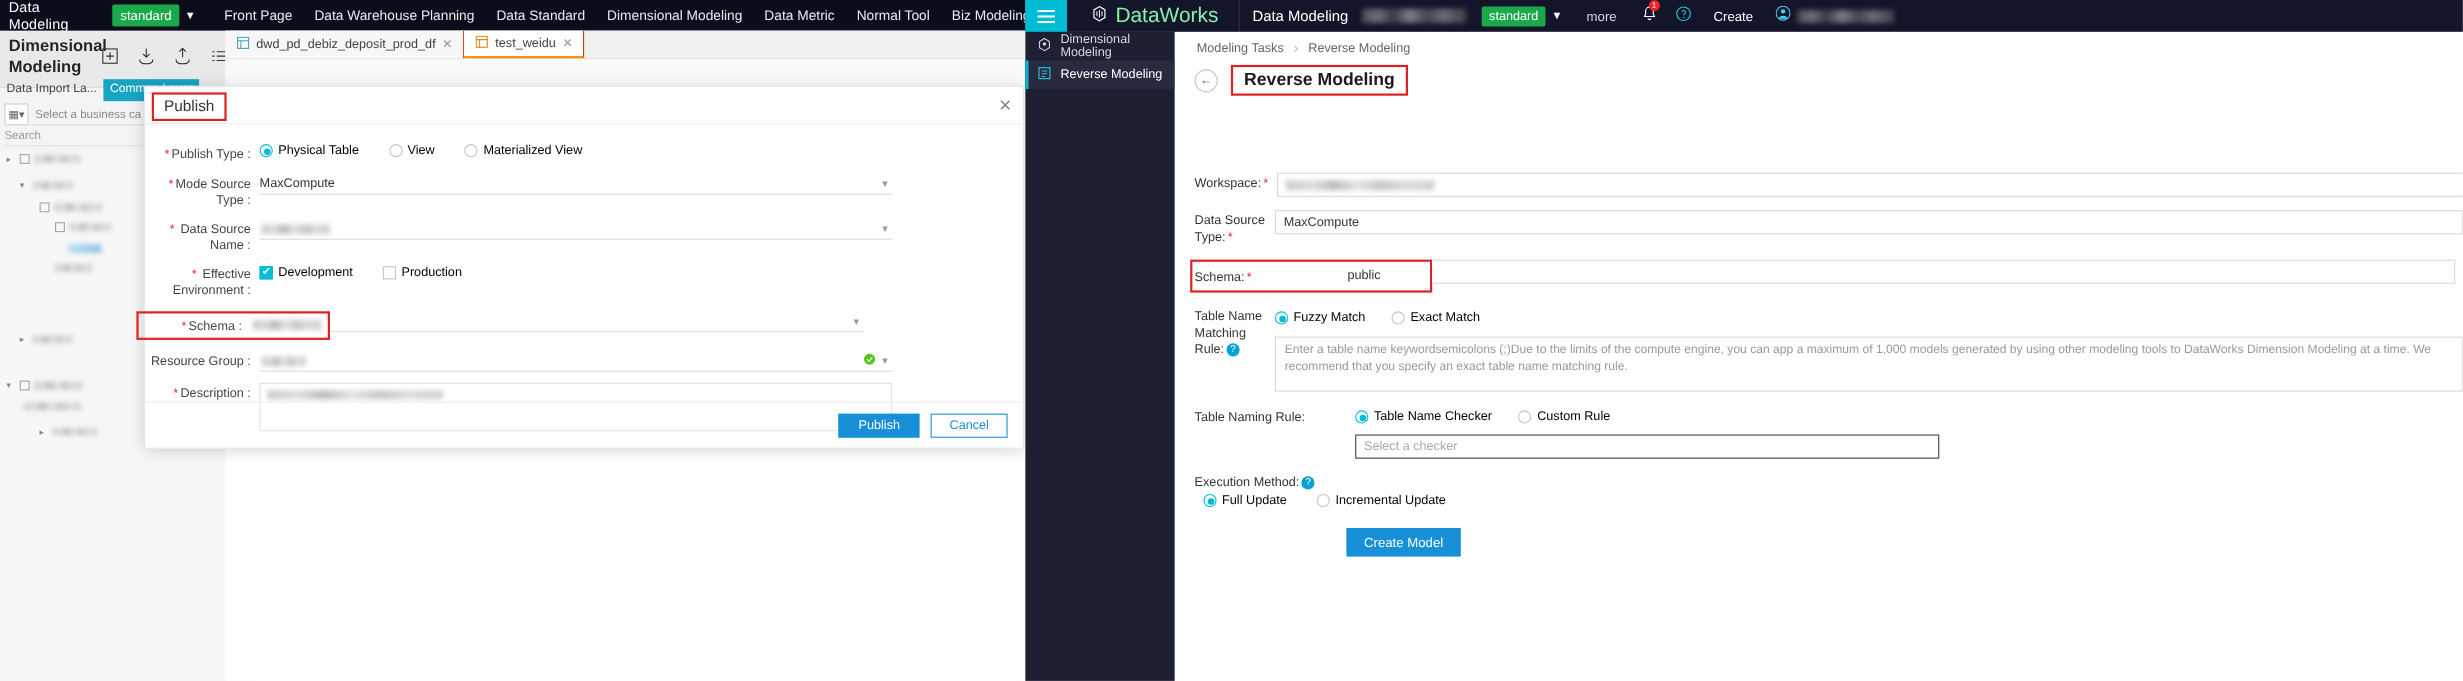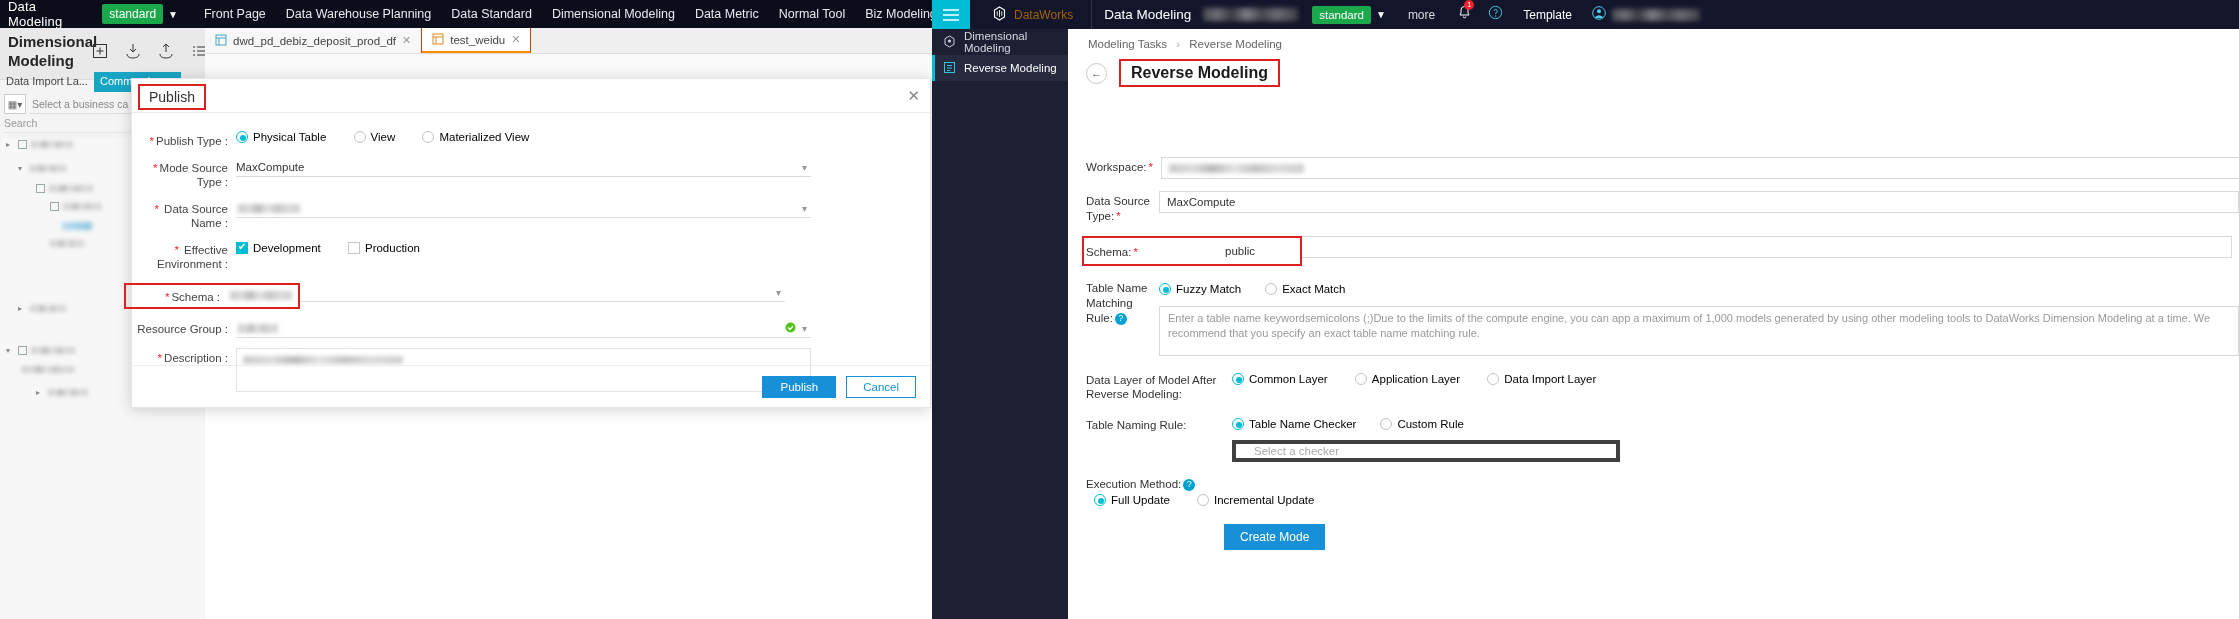--- a/index.html
+++ b/index.html
@@ -69,21 +69,21 @@
   .underline-input .chev { color:#999; font-size:10px; padding-right:4px; }
   #schema-hl { border:2px solid #e02020; padding:2px 6px 3px 6px; display:inline-flex; align-items:center; margin-left:-8px; }
   #pm-foot { position:absolute; left:0; right:0; bottom:0; height:42px; border-top:1px solid #ededed; display:flex; align-items:center; justify-content:flex-end; gap:10px; padding-right:14px; }
   .btn-primary { background:#1890d8; color:#fff; font-size:11.5px; padding:5px 18px; border:none; cursor:pointer; }
   .btn-ghost { background:#fff; color:#1890d8; font-size:11.5px; padding:4px 16px; border:1px solid #1890d8; cursor:pointer; }
 
   
   #right-window { position:absolute; left:932px; top:0; width:1307px; height:619px; background:#fff; overflow:hidden; }
   #rw-top { height:29px; background:#13152b; display:flex; align-items:center; }
   #rw-burger { width:38px; height:29px; background:#00bcd4; display:flex; align-items:center; justify-content:center; }
-  #rw-brand { color:#a16207; font-size:12px; display:flex; align-items:center; gap:7px; padding:0 18px 0 22px; }
+  #rw-brand { color:#86efac; font-size:19px; display:flex; align-items:center; gap:7px; padding:0 18px 0 22px; }
   #rw-sep { width:1px; height:29px; background:#30334a; }
   #rw-dm { color:#fff; font-size:13.5px; padding:0 12px; }
   #rw-ws { width:95px; height:13px; }
   #rw-std { background:#1ba84a; color:#fff; font-size:11.5px; padding:3px 7px; border-radius:2px; margin-left:14px; }
   #rw-more { color:#d8d8e0; font-size:12px; margin-left:22px; }
   .bell-wrap { position:relative; margin-left:22px; }
   .bell-badge { position:absolute; top:-5px; left:7px; background:#f5222d; color:#fff; font-size:7.5px; border-radius:7px; padding:0 3px; line-height:10px; }
   #rw-lang { color:#fff; font-size:12px; margin-left:20px; }
   #rw-user { margin-left:20px; display:flex; align-items:center; gap:6px; }
 
@@ -102,21 +102,21 @@
   #rw-form { position:absolute; left:18px; top:128px; right:0; }
   .rrow { display:flex; align-items:flex-start; margin-bottom:12px; font-size:11.5px; }
   .rlabel { width:130px; color:#333; padding-top:3px; line-height:15px; }
   .rlabel .req { color:#f5222d; margin-left:2px; }
   .rctl { margin-left:8px; }
   .rinput { width:460px; height:22px; border:1px solid #d9d9d9; background:#fff; font-size:11.5px; color:#333; display:flex; align-items:center; padding:0 7px; }
   .rinput.wide { width:1080px; }
   .qmark { display:inline-flex; width:12px; height:12px; border-radius:50%; background:#00a2d4; color:#fff; font-size:9px; align-items:center; justify-content:center; margin-left:2px; vertical-align:middle; }
   #rschema-hl { border:2px solid #e02020; display:flex; align-items:center; padding:2px 4px 2px 2px; margin-left:-4px; }
   #rhelp { width:1080px; min-height:50px; border:1px solid #d9d9d9; border-top:none; padding:4px 8px; font-size:11px; color:#999; line-height:15px; }
-  #rchecker { width:388px; height:22px; border:4px solid #404040; font-size:11.5px; color:#aaa; display:flex; align-items:center; padding:0 18px; margin-top:7px; }
+  #rchecker { width:531px; height:22px; border:1px solid #404040; font-size:11.5px; color:#aaa; display:flex; align-items:center; padding:0 7px; margin-top:7px; }
   #create-btn { background:#1890d8; color:#fff; font-size:12px; padding:6px 16px; border:none; cursor:pointer; margin-left:138px; margin-top:4px; }
 </style>
 </head>
 <body>
 
 <div id="left-window">
 
   <div id="left-topbar">
     <span class="app-title">Data Modeling</span>
     <span class="divider-v"></span>
@@ -366,21 +366,21 @@
       <svg width="15" height="15" viewBox="0 0 15 15">
           <path d="M7.5 1.5a3.5 3.5 0 0 0-3.5 3.5v3L3 10h9l-1-2V5a3.5 3.5 0 0 0-3.5-3.5zM6.2 11.5a1.3 1.3 0 0 0 2.6 0" fill="none" stroke="#fff"></path>
         </svg>
       <span class="bell-badge">1</span>
     </span>
     <span style="margin-left:16px;"><svg width="15" height="15" viewBox="0 0 15 15">
           <circle cx="7.5" cy="7.5" r="6.2" fill="none" stroke="#2ec5e0"></circle>
           <path d="M5.9 5.9a1.7 1.7 0 1 1 1.8 2v1" fill="none" stroke="#2ec5e0"></path>
           <circle cx="7.6" cy="11" r=".7" fill="#2ec5e0"></circle>
         </svg></span>
-    <span id="rw-lang">Template</span>
+    <span id="rw-lang">Create</span>
     <span id="rw-user">
       <span><svg width="14" height="14" viewBox="0 0 14 14">
             <circle cx="7" cy="7" r="6.3" fill="none" stroke="#4ad0e8"></circle>
             <circle cx="7" cy="5.3" r="2" fill="#4ad0e8"></circle>
             <path d="M2.8 12a4.6 4.6 0 0 1 8.4 0" fill="#4ad0e8"></path>
           </svg></span>
       <span class="blur-dark" style="width:88px;height:12px;"></span>
     </span>
   </div>
 
@@ -456,37 +456,20 @@
               </span>
             <span class="radio">
                 <span class="rdot"></span>
                 <span>Exact Match</span>
               </span>
           </div>
           <div id="rhelp" style="margin-top:6px;border-top:1px solid #d9d9d9;">Enter a table name keywordsemicolons (;)Due to the limits of the compute engine, you can app a maximum of 1,000 models generated by using other modeling tools to DataWorks Dimension Modeling at a time. We recommend that you specify an exact table name matching rule.</div>
         </div>
       </div>
 
-      <div class="rrow" style="margin-top:14px;">
-        <div class="rlabel" style="width:138px;line-height:14px;">Data Layer of Model After Reverse Modeling:</div>
-        <div class="rctl" style="padding-top:3px;">
-          <span class="radio">
-              <span class="rdot on"></span>
-              <span>Common Layer</span>
-            </span>
-          <span class="radio">
-              <span class="rdot"></span>
-              <span>Application Layer</span>
-            </span>
-          <span class="radio">
-              <span class="rdot"></span>
-              <span>Data Import Layer</span>
-            </span>
-        </div>
-      </div>
 
       <div class="rrow" style="margin-top:14px;">
         <div class="rlabel" style="width:138px;">Table Naming Rule:</div>
         <div class="rctl">
           <div style="display:flex;align-items:center;height:18px;">
             <span class="radio">
                 <span class="rdot on"></span>
                 <span>Table Name Checker</span>
               </span>
             <span class="radio">
@@ -505,16 +488,16 @@
               <span class="rdot on"></span>
               <span>Full Update</span>
             </span>
           <span class="radio">
               <span class="rdot"></span>
               <span>Incremental Update</span>
             </span>
         </div>
       </div>
 
-      <button id="create-btn">Create Mode</button>
+      <button id="create-btn">Create Model</button>
     </div>
   </div>
 </div>
 
 </body></html>

